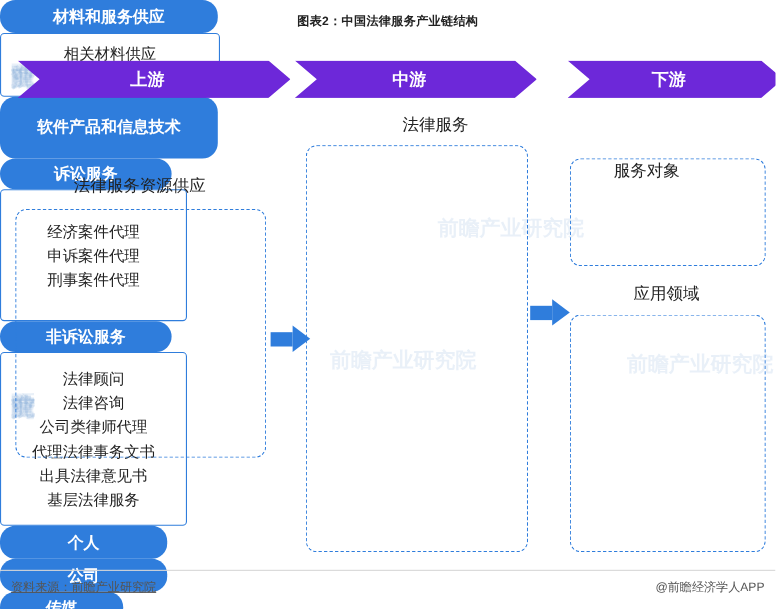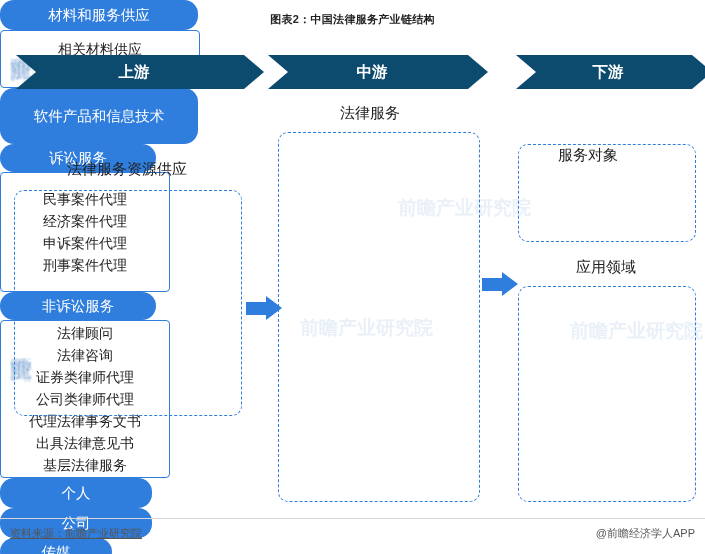--- a/index.html
+++ b/index.html
@@ -9,35 +9,35 @@
     position:relative;overflow:hidden;color:#222;
   }
   
   .title{
     position:absolute;top:12px;left:0;width:705px;text-align:center;
     font-size:11px;font-weight:bold;color:#222;letter-spacing:.3px;
   }
   
   .band{position:absolute;top:55px;left:16px;width:672px;height:34px;}
   .chev{
-    position:absolute;top:0;height:34px;background:#0c4a6e;
+    position:absolute;top:0;height:34px;background:#6d28d9;
     color:#fff;font-size:15.5px;font-weight:bold;
     display:flex;align-items:center;justify-content:center;
   }
   .chev span{position:relative;left:-6px;}
   .chev.c1{left:0;width:248px;clip-path:polygon(0 0,228px 0,248px 50%,228px 100%,0 100%,20px 50%);}
   .chev.c2{left:252px;width:220px;clip-path:polygon(0 0,200px 0,220px 50%,200px 100%,0 100%,20px 50%);}
   .chev.c3{left:500px;width:196px;clip-path:polygon(0 0,176px 0,196px 50%,176px 100%,0 100%,20px 50%);}
 
   
   .hdr{position:absolute;font-size:15px;color:#222;text-align:center;}
   .dashbox{position:absolute;border:1.5px dashed #2f7ddc;border-radius:10px;background:transparent;}
 
   .bluebar{
-    background:#2f7ddc;color:#fff;font-weight:normal;font-size:14.5px;
+    background:#2f7ddc;color:#fff;font-weight:bold;font-size:14.5px;
     display:flex;align-items:center;justify-content:center;border-radius:14px;
   }
   .outline{
     border:1.5px solid #2f7ddc;border-radius:4px;background:#fff;
     display:flex;flex-direction:column;align-items:center;justify-content:center;
     font-size:14px;color:#222;line-height:20px;
   }
   .outline div{white-space:nowrap;}
   .arrowwrap{position:absolute;display:flex;align-items:center;}
   .arrowwrap .shaft{background:#2f7ddc;height:13px;width:20px;}
@@ -92,36 +92,34 @@
 </div>
 <div class="bluebar" style="left:28px;top:336px;width:198px;height:56px;text-align:center;line-height:22px;padding:0 6px;box-sizing:border-box;">
   <span>软件产品和信息技术</span>
 </div>
 
 <div class="arrowwrap" style="left:246px;top:296px;">
   <div class="shaft"></div>
   <div class="head"></div>
 </div>
 
-<div class="hdr" style="left:270px;top:104px;width:200px;">法律服务</div>
+<div class="hdr" style="left:296px;top:104px;width:200px;">法律服务</div>
 <div class="dashbox" style="left:278px;top:132px;width:200px;height:368px;"></div>
 
 <div class="bluebar" style="left:300px;top:144px;width:156px;height:28px;">诉讼服务</div>
 <div class="outline" style="left:294px;top:178px;width:168px;height:118px;line-height:22px;">
-  <div>民事案件代理</div>
   <div>经济案件代理</div>
   <div>申诉案件代理</div>
   <div>刑事案件代理</div>
 </div>
 
 <div class="bluebar" style="left:300px;top:306px;width:156px;height:28px;">非诉讼服务</div>
 <div class="outline" style="left:294px;top:340px;width:168px;height:156px;line-height:22px;">
   <div>法律顾问</div>
   <div>法律咨询</div>
-  <div>证券类律师代理</div>
   <div>公司类律师代理</div>
   <div>代理法律事务文书</div>
   <div>出具法律意见书</div>
   <div>基层法律服务</div>
 </div>
 
 <div class="arrowwrap" style="left:482px;top:272px;">
   <div class="shaft"></div>
   <div class="head"></div>
 </div>

